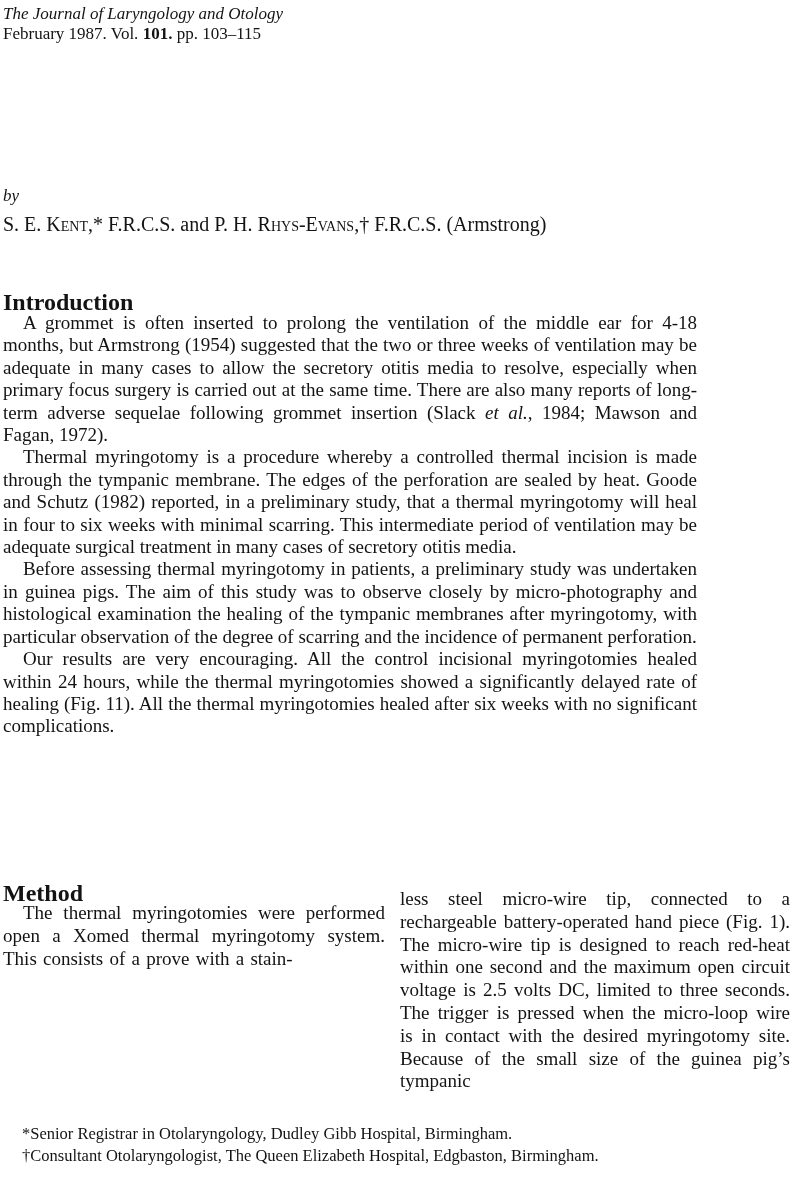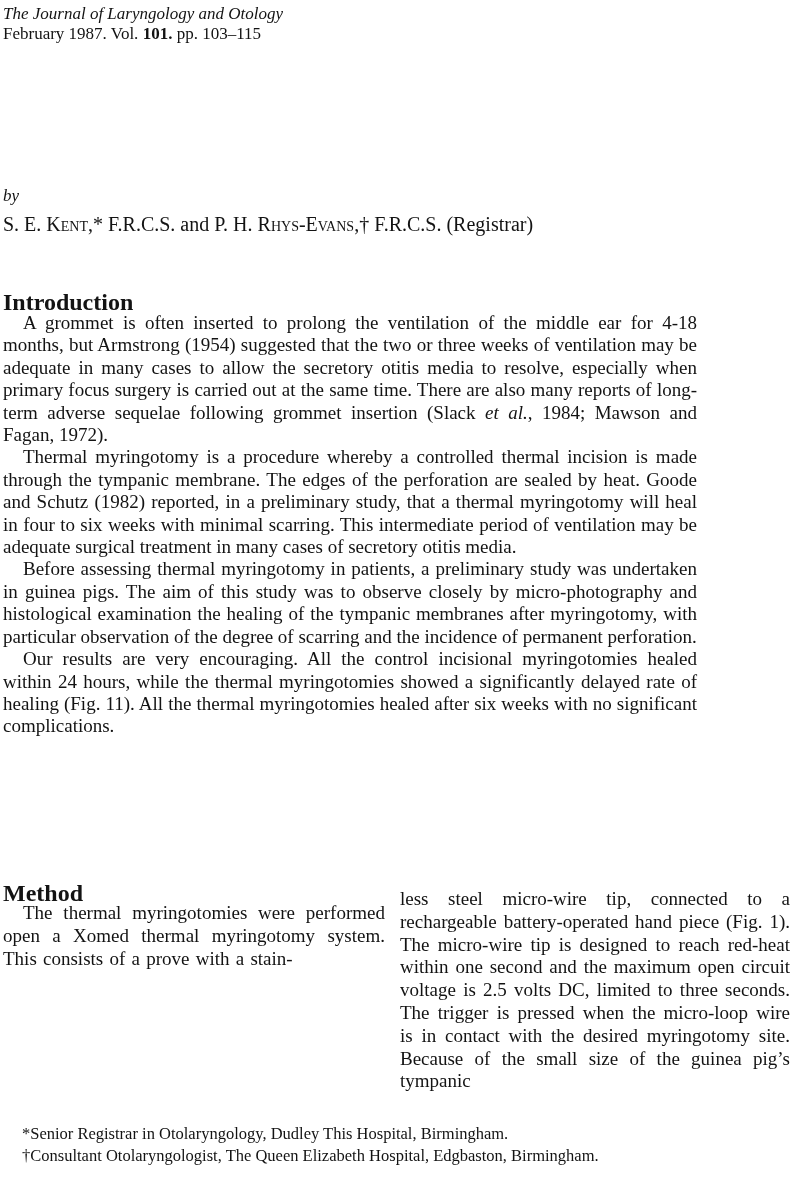--- a/index.html
+++ b/index.html
@@ -47,21 +47,21 @@
 <div class="page">
 
   <div class="header">
     <div class="journal-title">The Journal of Laryngology and Otology</div>
     <div class="issue-line rich"><span>February 1987. Vol. </span><span class="b">101.</span><span> pp. 103–115</span></div>
   </div>
 
 
   <div class="byline">by</div>
 
-  <div class="authors rich"><span>S. E. </span><span class="sc">Kent</span><span>,* F.R.C.S. and P. H. </span><span class="sc">Rhys-Evans</span><span>,† F.R.C.S. (Registrar)</span></div>
+  <div class="authors rich"><span>S. E. </span><span class="sc">Kent</span><span>,* F.R.C.S. and P. H. </span><span class="sc">Rhys-Evans</span><span>,† F.R.C.S. (Armstrong)</span></div>
 
   <div class="sec-heading intro-heading">Introduction</div>
 
   <div class="intro-body">
     <p class="rich indent"><span>A grommet is often inserted to prolong the ventilation of the middle ear for 4-18 months, but Armstrong (1954) suggested that the two or three weeks of ventilation may be adequate in many cases to allow the secretory otitis media to resolve, especially when primary focus surgery is carried out at the same time. There are also many reports of long-term adverse sequelae following grommet insertion (Slack </span><span class="i">et al.</span><span>, 1984; Mawson and Fagan, 1972).</span></p>
     <p class="rich indent"><span>Thermal myringotomy is a procedure whereby a controlled thermal incision is made through the tympanic membrane. The edges of the perforation are sealed by heat. Goode and Schutz (1982) reported, in a preliminary study, that a thermal myringotomy will heal in four to six weeks with minimal scarring. This intermediate period of ventilation may be adequate surgical treatment in many cases of secretory otitis media.</span></p>
     <p class="rich indent"><span>Before assessing thermal myringotomy in patients, a preliminary study was undertaken in guinea pigs. The aim of this study was to observe closely by micro-photography and histological examination the healing of the tympanic membranes after myringotomy, with particular observation of the degree of scarring and the incidence of permanent perforation.</span></p>
     <p class="rich indent"><span>Our results are very encouraging. All the control incisional myringotomies healed within 24 hours, while the thermal myringotomies showed a significantly delayed rate of healing (Fig. 11). All the thermal myringotomies healed after six weeks with no significant complications.</span></p>
   </div>
 
@@ -69,18 +69,18 @@
 
   <div class="col col-left">
     <p class="rich indent"><span>The thermal myringotomies were performed open a Xomed thermal myringotomy system. This consists of a prove with a stain-</span></p>
   </div>
 
   <div class="col col-right">
     <p class="rich"><span>less steel micro-wire tip, connected to a rechargeable battery-operated hand piece (Fig. 1). The micro-wire tip is designed to reach red-heat within one second and the maximum open circuit voltage is 2.5 volts DC, limited to three seconds. The trigger is pressed when the micro-loop wire is in contact with the desired myringotomy site. Because of the small size of the guinea pig’s tympanic</span></p>
   </div>
 
   <div class="footnotes">
-    <div>*Senior Registrar in Otolaryngology, Dudley This Hospital, Birmingham.</div>
+    <div>*Senior Registrar in Otolaryngology, Dudley Gibb Hospital, Birmingham.</div>
     <div>†Consultant Otolaryngologist, The Queen Elizabeth Hospital, Edgbaston, Birmingham.</div>
   </div>
 
 
 </div>
 
 </body></html>

